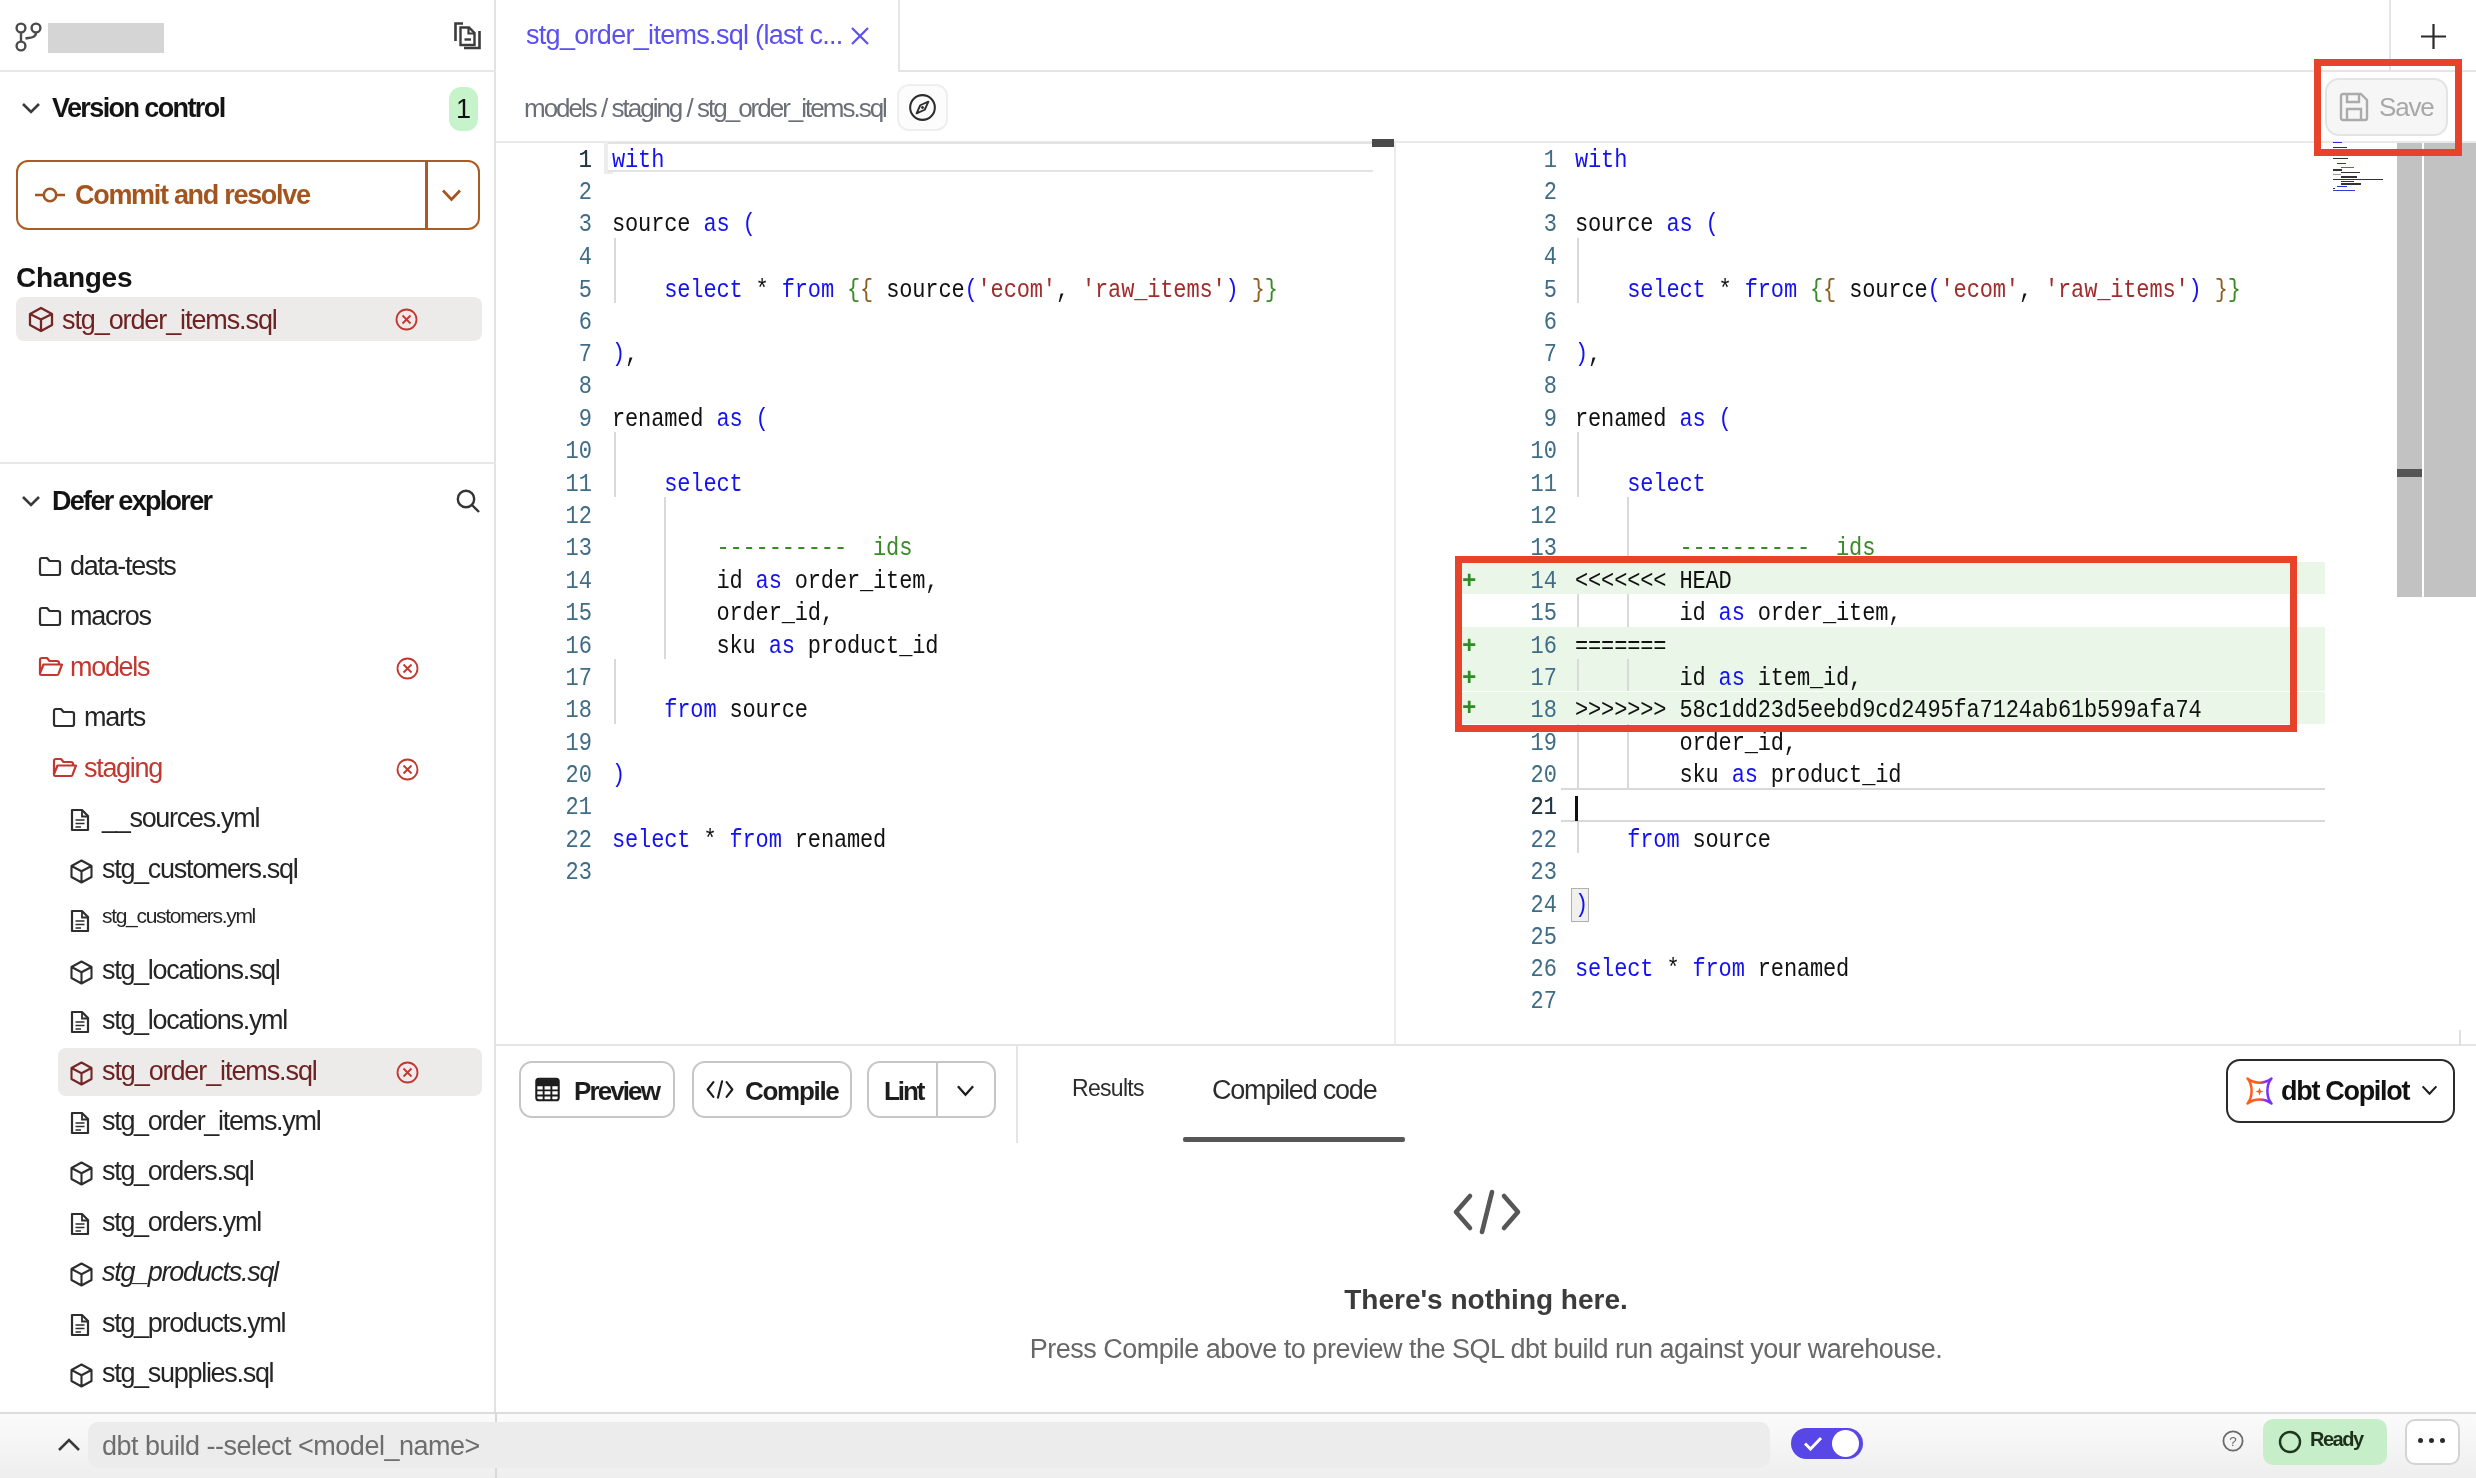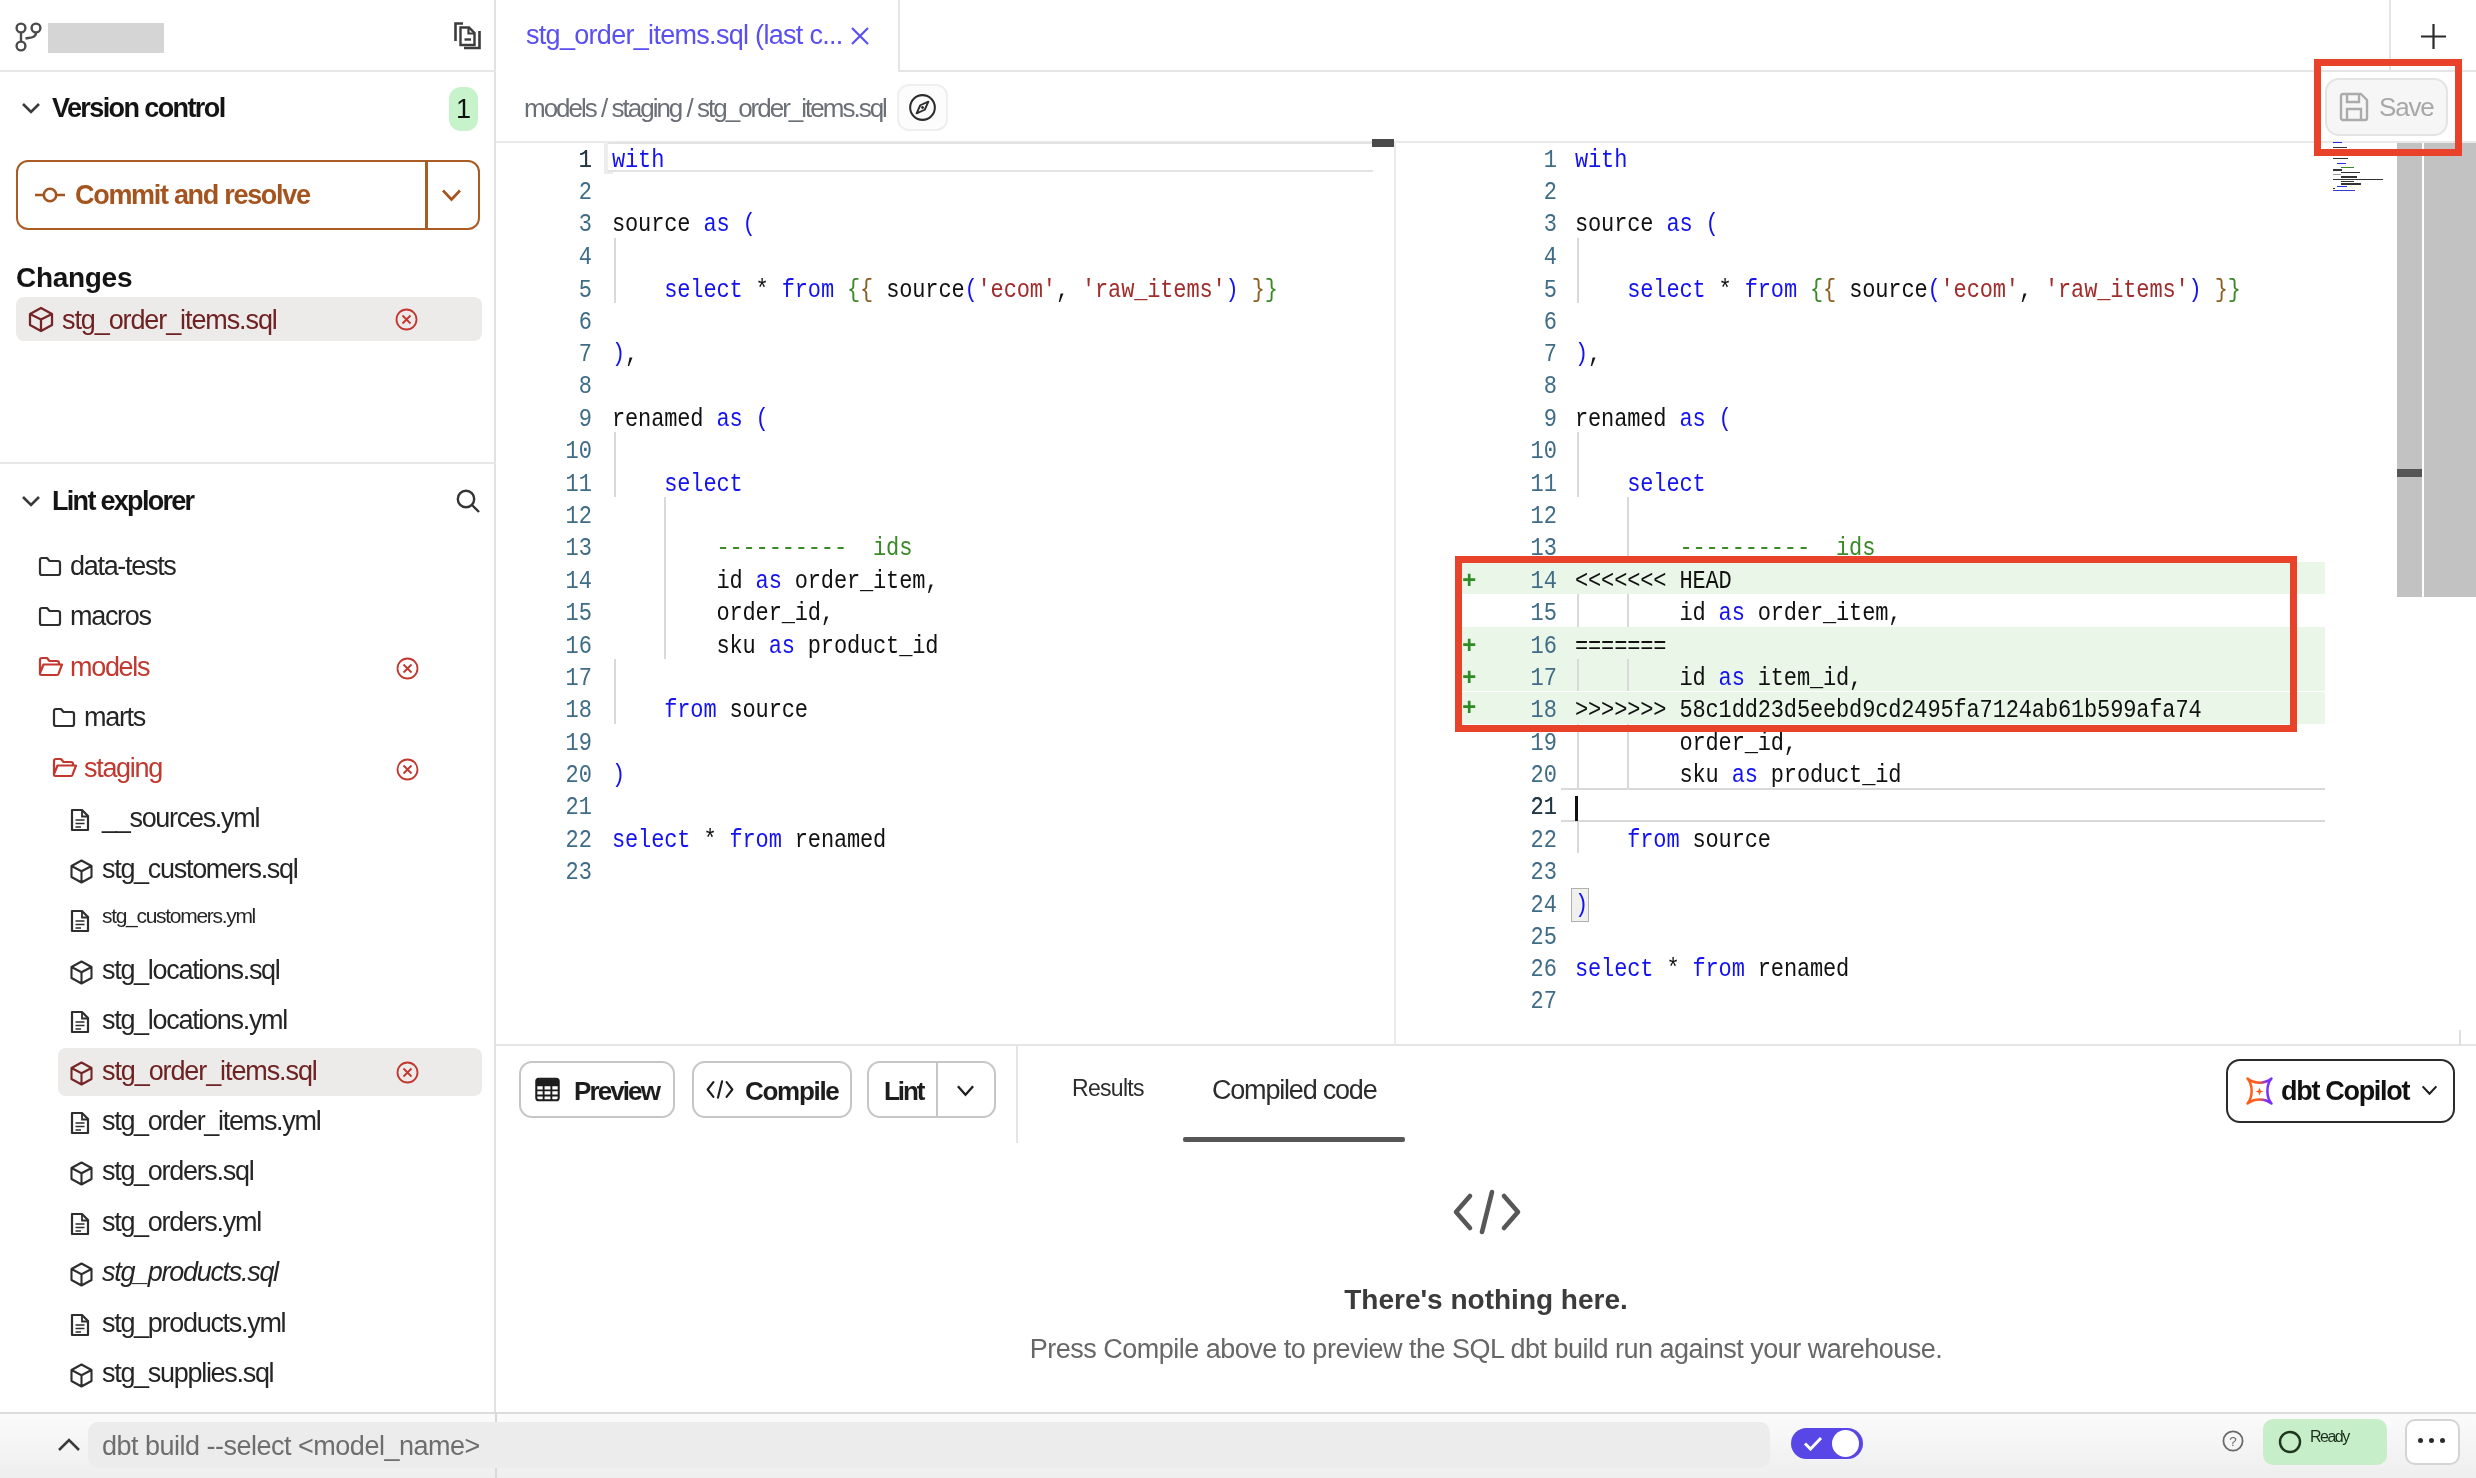--- a/index.html
+++ b/index.html
@@ -68,21 +68,21 @@
   <svg class="abs" style="left:395px;top:308px;" width="23" height="23" viewBox="0 0 23 23">
     <circle cx="11.5" cy="11.5" r="10" fill="none" stroke="#c2372e" stroke-width="1.8"></circle>
     <path d="M7.5 7.5 L15.5 15.5 M15.5 7.5 L7.5 15.5" stroke="#c2372e" stroke-width="1.8"></path>
   </svg>
 
   <div class="abs" style="left:0;top:462px;width:496px;height:2px;background:#e8e8e8;"></div>
 
   <svg class="abs" style="left:21px;top:494px;" width="20" height="14" viewBox="0 0 20 14">
     <path d="M2 3 L10 11 L18 3" fill="none" stroke="#3a3a3a" stroke-width="2.6"></path>
   </svg>
-  <div class="abs" style="left:52px;top:486px;font-size:27px;font-weight:700;color:#141414;letter-spacing:-1.7px;">Lint explorer</div>
+  <div class="abs" style="left:52px;top:486px;font-size:27px;font-weight:700;color:#141414;letter-spacing:-1.7px;">Defer explorer</div>
   <svg class="abs" style="left:455px;top:488px;" width="26" height="26" viewBox="0 0 26 26">
     <circle cx="11" cy="11" r="8.2" fill="none" stroke="#333" stroke-width="2.4"></circle>
     <path d="M17 17 L24 24" stroke="#333" stroke-width="2.4"></path>
   </svg>
 
   <div id="tree">
   <svg class="abs" style="left:38px;top:555.5px;" width="24" height="21" viewBox="0 0 24 21">
 <path d="M2 4 Q2 2 4 2 L9 2 L11.5 5 L20 5 Q22 5 22 7 L22 17 Q22 19 20 19 L4 19 Q2 19 2 17 Z" fill="none" stroke="#2e2e2e" stroke-width="2.2" stroke-linejoin="round"></path>
       </svg>
   <div class="abs" style="left:70px;top:551px;font-size:27px;color:#252525;font-weight:400;letter-spacing:-1.3px;">data-tests</div>
@@ -195,21 +195,21 @@
   <div class="abs" style="left:1888px;top:1492px;font-size:27px;color:#ef4444;">Defer to staging/production</div>
   <svg class="abs" style="left:2222px;top:1430px;" width="22" height="22" viewBox="0 0 22 22">
     <circle cx="11" cy="11" r="9.6" fill="none" stroke="#6a6a6a" stroke-width="1.8"></circle>
     <text x="11" y="15.6" text-anchor="middle" font-size="13.5" fill="#6a6a6a" font-family="Liberation Sans">?</text>
   </svg>
 
   <div class="abs" style="left:2263px;top:1419px;width:124px;height:46px;background:#c6eec8;border-radius:10px;"></div>
   <svg class="abs" style="left:2278px;top:1430px;" width="24" height="24" viewBox="0 0 24 24">
     <circle cx="12" cy="12" r="10" fill="none" stroke="#20361f" stroke-width="2.4"></circle>
   </svg>
-  <div class="abs" style="left:2310px;top:1428px;font-size:16px;font-weight:400;color:#1c301c;letter-spacing:-1.5px;">Ready</div>
+  <div class="abs" style="left:2310px;top:1428px;font-size:20px;font-weight:700;color:#1c301c;letter-spacing:-1.5px;">Ready</div>
 
   <div class="abs" style="left:2405px;top:1419px;width:55px;height:46px;background:#fff;border:2px solid #d4d4d4;border-radius:10px;"></div>
   <div class="abs" style="left:2418px;top:1438px;width:5px;height:5px;background:#2b2b2b;border-radius:50%;"></div>
   <div class="abs" style="left:2429px;top:1438px;width:5px;height:5px;background:#2b2b2b;border-radius:50%;"></div>
   <div class="abs" style="left:2440px;top:1438px;width:5px;height:5px;background:#2b2b2b;border-radius:50%;"></div>
 
   <div class="abs" style="left:899px;top:0;width:1577px;height:72px;border-bottom:2px solid #e5e5e5;"></div>
   <div class="abs" style="left:898px;top:0;width:2px;height:72px;background:#e5e5e5;"></div>
   <div class="abs" style="left:2389px;top:0;width:2px;height:72px;background:#e5e5e5;"></div>
   <div class="abs" style="left:526px;top:20px;font-size:27px;font-weight:500;color:#5a4ff0;letter-spacing:-0.7px;">stg_order_items.sql (last c...</div>

